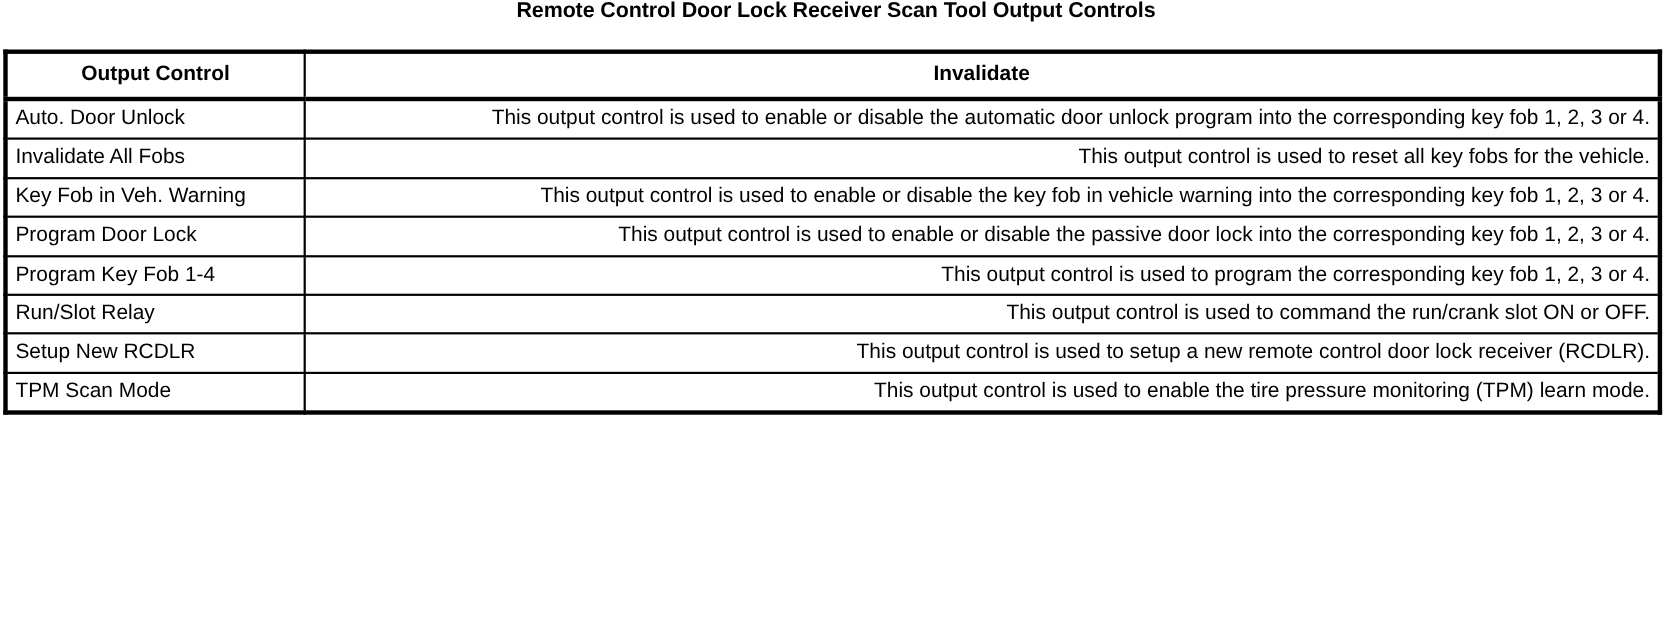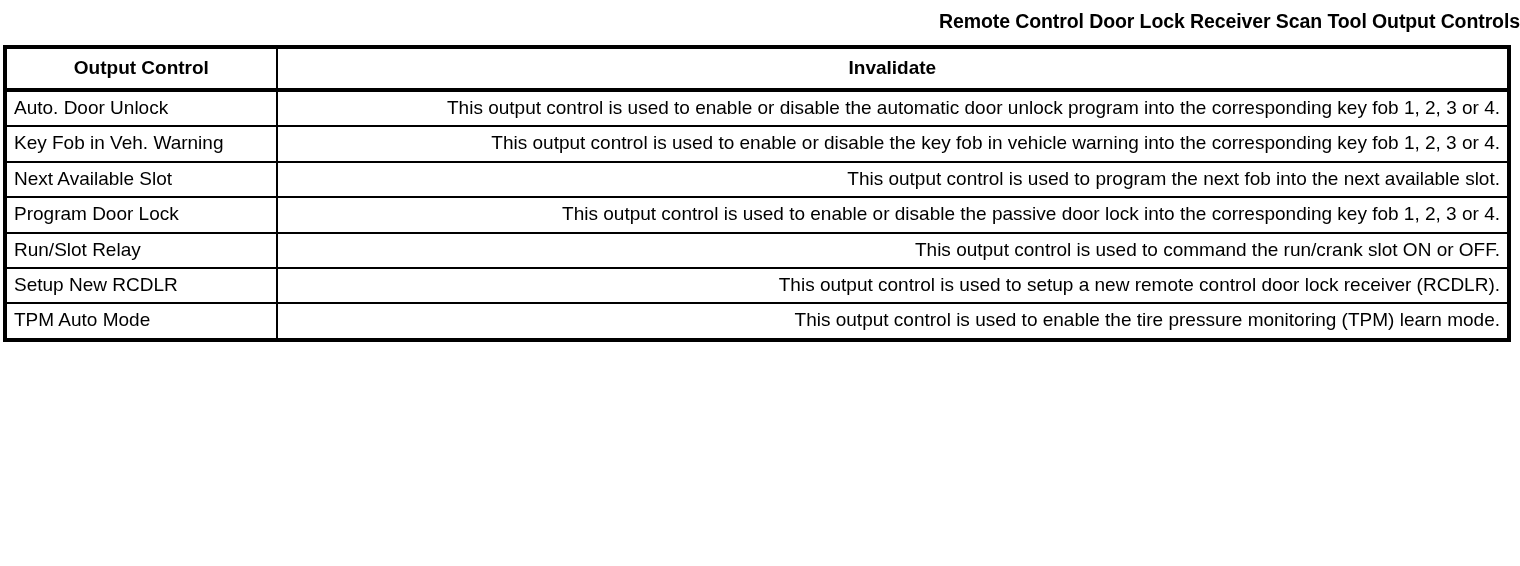--- a/index.html
+++ b/index.html
@@ -14,26 +14,26 @@
     color: #000000;
     overflow: hidden;
   }
   .page {
     position: relative;
     width: 1520px;
     height: 566px;
     box-sizing: border-box;
   }
   .doc-title {
-    text-align: right;
+    text-align: center;
     font-size: 19.5px;
     font-weight: bold;
     letter-spacing: -0.1px;
     line-height: 1;
-    padding-top: 12px;
+    padding-top: 0;
     padding-bottom: 0;
     margin: 0;
     white-space: nowrap;
   }
   .table-wrap {
     position: absolute;
     left: 3px;
     top: 45px;
     width: 1268px;
   }
@@ -96,40 +96,44 @@
           <th>Output Control</th>
           <th>Invalidate</th>
         </tr>
       </thead>
       <tbody id="table-body">
           <tr>
             <td class="ctrl">Auto. Door Unlock</td>
             <td class="desc">This output control is used to enable or disable the automatic door unlock program into the corresponding key fob 1, 2, 3 or 4.</td>
           </tr>
           <tr>
+            <td class="ctrl">Invalidate All Fobs</td>
+            <td class="desc">This output control is used to reset all key fobs for the vehicle.</td>
+          </tr>
+          <tr>
             <td class="ctrl">Key Fob in Veh. Warning</td>
             <td class="desc">This output control is used to enable or disable the key fob in vehicle warning into the corresponding key fob 1, 2, 3 or 4.</td>
           </tr>
           <tr>
-            <td class="ctrl">Next Available Slot</td>
-            <td class="desc">This output control is used to program the next fob into the next available slot.</td>
+            <td class="ctrl">Program Door Lock</td>
+            <td class="desc">This output control is used to enable or disable the passive door lock into the corresponding key fob 1, 2, 3 or 4.</td>
           </tr>
           <tr>
-            <td class="ctrl">Program Door Lock</td>
-            <td class="desc">This output control is used to enable or disable the passive door lock into the corresponding key fob 1, 2, 3 or 4.</td>
+            <td class="ctrl">Program Key Fob 1-4</td>
+            <td class="desc">This output control is used to program the corresponding key fob 1, 2, 3 or 4.</td>
           </tr>
           <tr>
             <td class="ctrl">Run/Slot Relay</td>
             <td class="desc">This output control is used to command the run/crank slot ON or OFF.</td>
           </tr>
           <tr>
             <td class="ctrl">Setup New RCDLR</td>
             <td class="desc">This output control is used to setup a new remote control door lock receiver (RCDLR).</td>
           </tr>
           <tr>
-            <td class="ctrl">TPM Auto Mode</td>
+            <td class="ctrl">TPM Scan Mode</td>
             <td class="desc">This output control is used to enable the tire pressure monitoring (TPM) learn mode.</td>
           </tr>
         </tbody>
     </table>
   </div>
 
 </div>
 
 </body></html>

